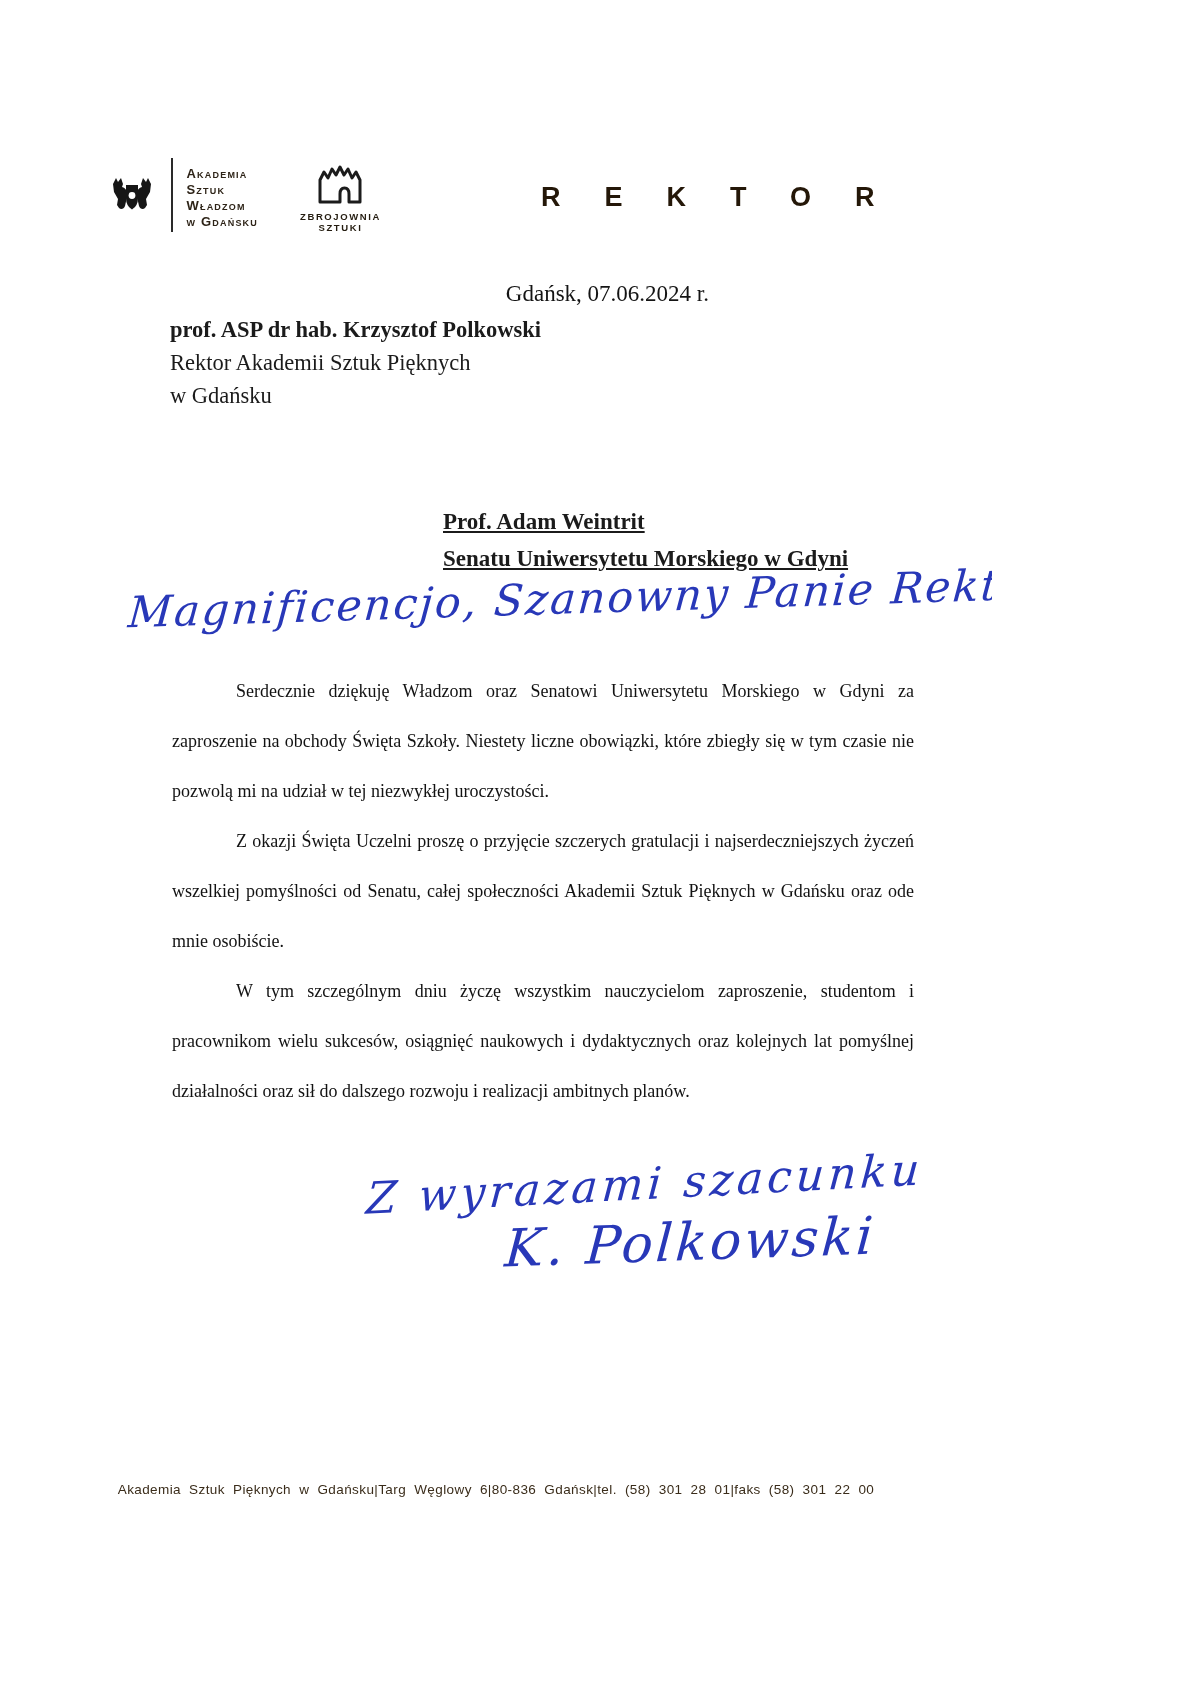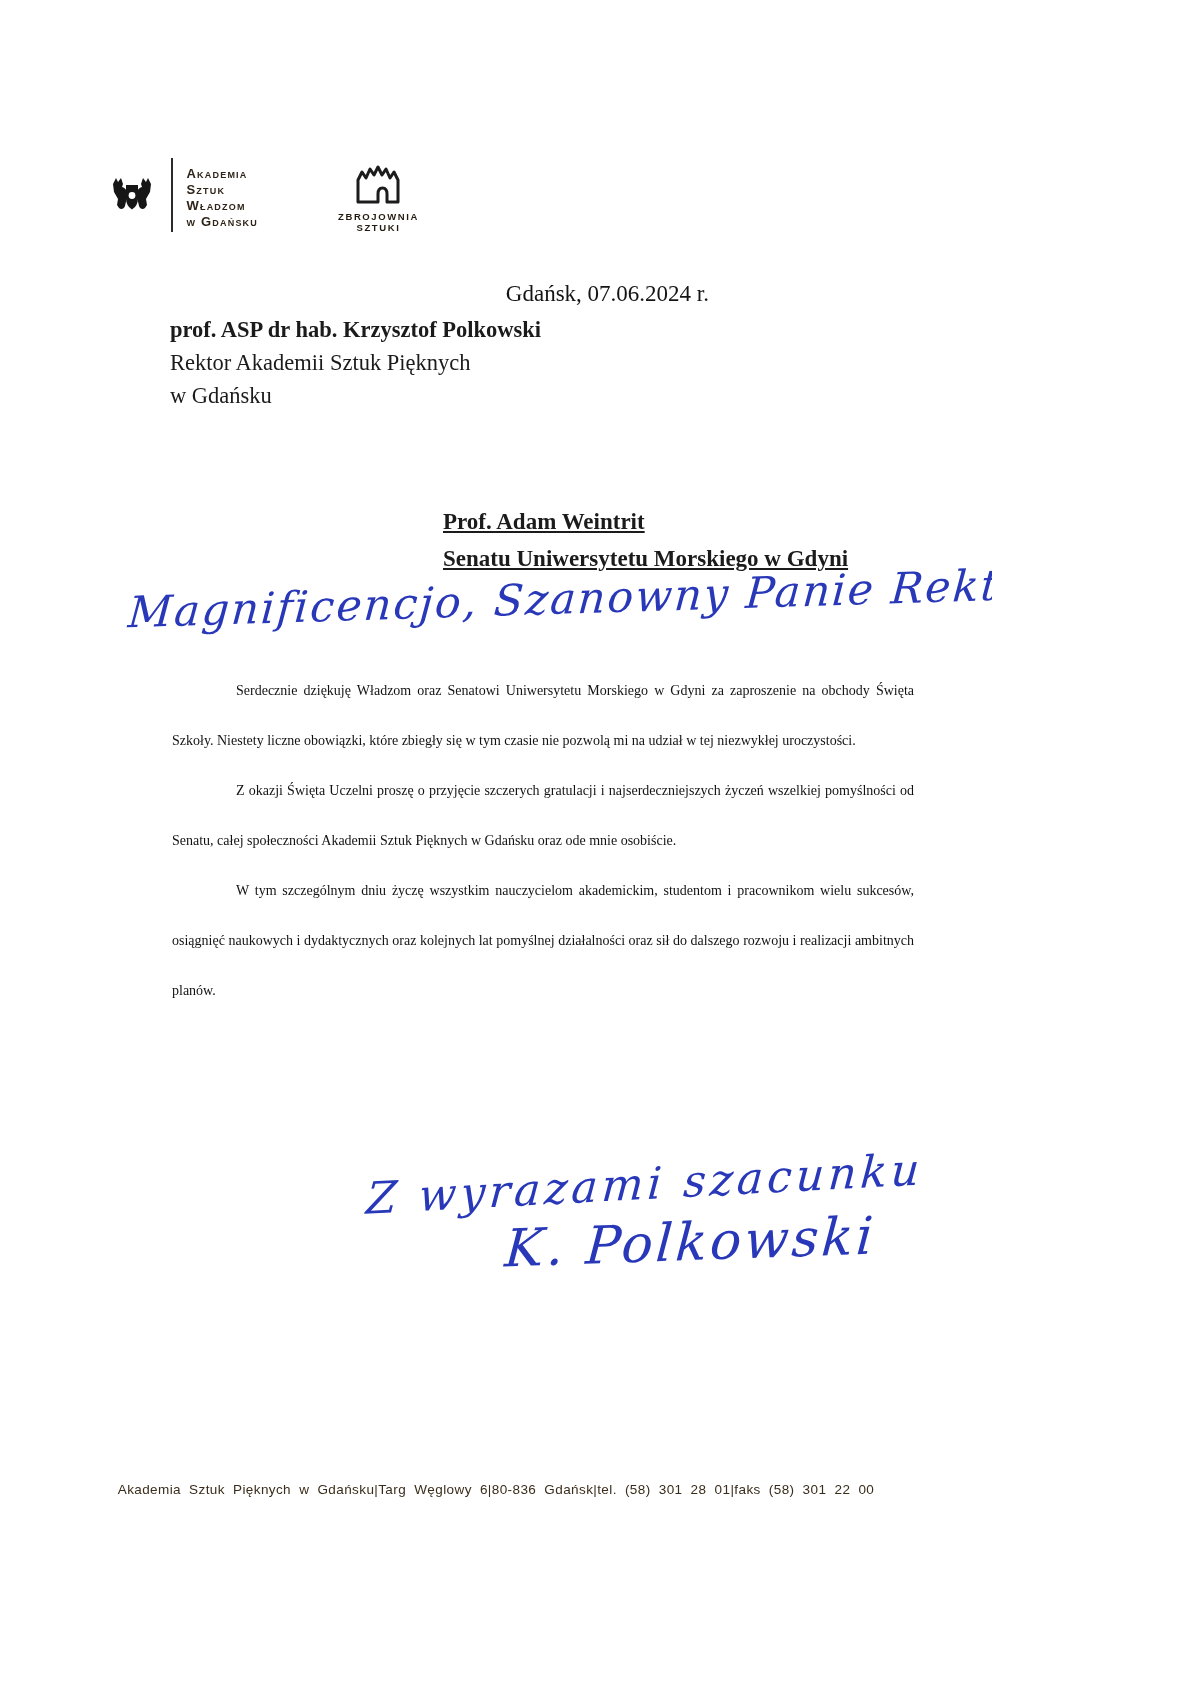--- a/index.html
+++ b/index.html
@@ -37,21 +37,21 @@
     font-family: "Liberation Sans", sans-serif;
     font-variant: small-caps;
     font-weight: 700;
     font-size: 13px;
     letter-spacing: 1.2px;
     line-height: 16px;
     color: #2e2418;
   }
   .asp-lines span { display: block; }
   .zbrojownia {
-    margin-left: 80px;
+    margin-left: 42px;
     margin-top: 4px;
     display: flex;
     flex-direction: column;
     align-items: center;
   }
   .zbroj-label {
     margin-top: 3px;
     font-family: "Liberation Sans", sans-serif;
     font-weight: 700;
     font-size: 9.5px;
@@ -130,21 +130,21 @@
     transform: rotate(-2deg) skewX(-6deg);
     letter-spacing: 3px;
   }
 
   
   .letter-body {
     position: absolute;
     left: 172px;
     top: 666px;
     width: 742px;
-    font-size: 14px;
+    font-size: 18px;
     line-height: 50px;
     text-align: justify;
     color: #121212;
   }
   .letter-body p {
     margin: 0;
     text-indent: 64px;
   }
 
   
@@ -194,40 +194,41 @@
           <path d="M7 40 V18 L11 10 L15 16 L19 7 L23 13 L27 5 L31 13 L35 7 L39 16 L43 10 L47 18 V40 H36 V32 Q36 26 31.5 26 Q27 26 27 32 V40 Z" fill="none" stroke="#1c1c1c" stroke-width="3" stroke-linejoin="round" stroke-linecap="round"></path>
         </svg>
       </span>
       <div class="zbroj-label">
         <span>Zbrojownia</span>
         <span>Sztuki</span>
       </div>
     </div>
   </div>
 
+  <div class="office-title">REKTOR</div>
 
   <div class="date-line">Gdańsk, 07.06.2024 r.</div>
 
   <div class="sender">
     <div class="name">prof. ASP dr hab. Krzysztof Polkowski</div>
     <div>Rektor Akademii Sztuk Pięknych</div>
     <div>w Gdańsku</div>
   </div>
 
   <div class="recipient">
     <span>Prof. Adam Weintrit</span>
     <span>Senatu Uniwersytetu Morskiego w Gdyni</span>
   </div>
 
   <div class="handwriting greeting">Magnificencjo, Szanowny Panie Rektorze</div>
 
   <div class="letter-body">
     <p>Serdecznie dziękuję Władzom oraz Senatowi Uniwersytetu Morskiego w Gdyni za zaproszenie na obchody Święta Szkoły. Niestety liczne obowiązki, które zbiegły się w tym czasie nie pozwolą mi na udział w tej niezwykłej uroczystości.</p>
     <p>Z okazji Święta Uczelni proszę o przyjęcie szczerych gratulacji i najserdeczniejszych życzeń wszelkiej pomyślności od Senatu, całej społeczności Akademii Sztuk Pięknych w Gdańsku oraz ode mnie osobiście.</p>
-    <p>W tym szczególnym dniu życzę wszystkim nauczycielom akademickim, studentom i pracownikom wielu sukcesów, osiągnięć naukowych i dydaktycznych oraz kolejnych lat pomyślnej działalności oraz sił do dalszego rozwoju i realizacji ambitnych planów.</p>
+    <p>W tym szczególnym dniu życzę wszystkim nauczycielom zaproszenie, studentom i pracownikom wielu sukcesów, osiągnięć naukowych i dydaktycznych oraz kolejnych lat pomyślnej działalności oraz sił do dalszego rozwoju i realizacji ambitnych planów.</p>
   </div>
 
   <div class="handwriting closing">Z wyrazami szacunku</div>
   <div class="handwriting signature">K. Polkowski</div>
 
   <div class="footer">
     <span>Akademia Sztuk Pięknych w Gdańsku</span>
     <span class="sep">|</span>
     <span>Targ Węglowy 6</span>
     <span class="sep">|</span>

